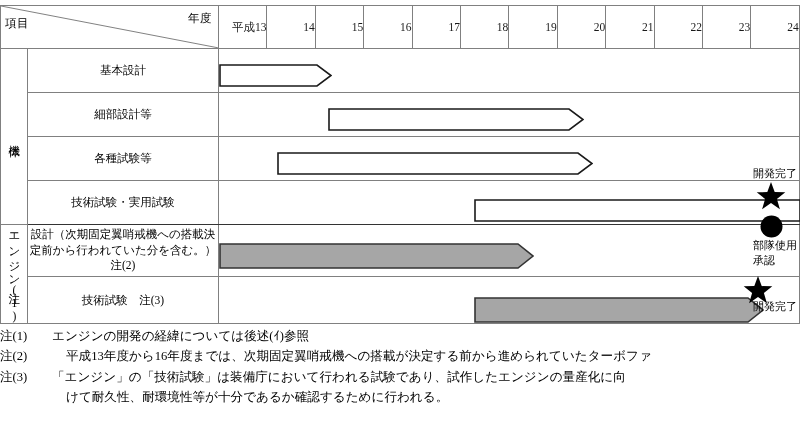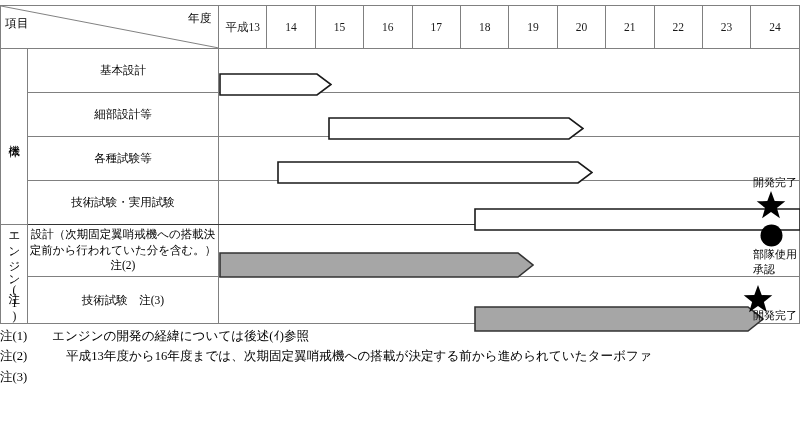--- a/index.html
+++ b/index.html
@@ -63,21 +63,21 @@
   td.corner .lbl-item {
     position: absolute;
     left: 4px;
     bottom: 17px;
     font-size: 11.5px;
     letter-spacing: 0.5px;
   }
 
   th.year {
     height: 42px;
-    text-align: center;
+    text-align: right;
     font-size: 11.5px;
     color: #1a1a1a;
     border-bottom: 1px solid #333;
   }
 
   
   td.group {
     width: 27px;
     text-align: center;
     font-size: 11.5px;
@@ -104,21 +104,21 @@
   td.rowlabel.tight { line-height: 1.35; }
 
   td.cell { position: relative; }
 
   tr.r-sep > td { border-bottom: 1px solid #333; }
 
   
   .barlayer {
     position: absolute;
     left: 219px;
-    top: 13px;
+    top: 4px;
     width: 581px;
     height: 318px;
     pointer-events: none;
   }
   .bar {
     position: absolute;
     box-sizing: border-box;
   }
   .bar svg { display: block; }
 
@@ -332,15 +332,17 @@
   <div class="note">
     <div class="ntag">注(2)</div>
     <div class="nbody">
       <div class="cont">平成13年度から16年度までは、次期固定翼哨戒機への搭載が決定する前から進められていたターボファ</div>
     </div>
   </div>
 
   <div class="note">
     <div class="ntag">注(3)</div>
     <div class="nbody">
+      <div>「エンジン」の「技術試験」は装備庁において行われる試験であり、試作したエンジンの量産化に向</div>
+      <div class="cont">けて耐久性、耐環境性等が十分であるか確認するために行われる。</div>
     </div>
   </div>
 </div>
 
 </body></html>

